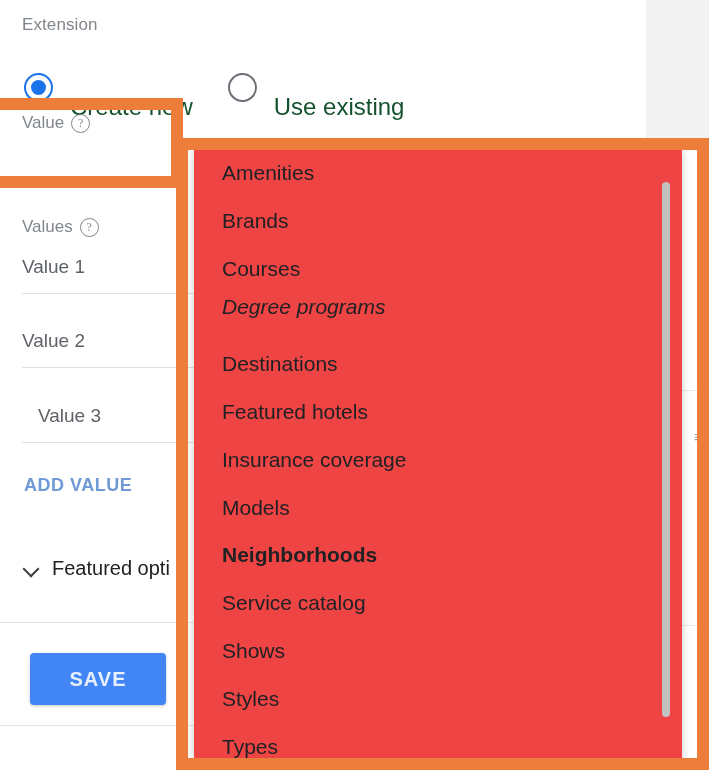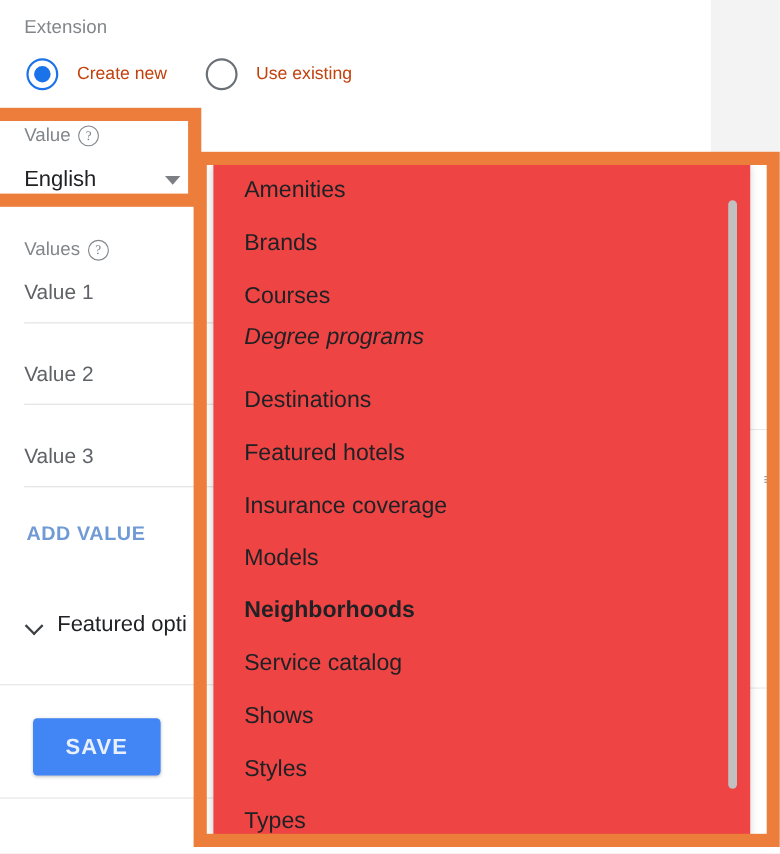--- a/index.html
+++ b/index.html
@@ -91,24 +91,25 @@
     width: 29px; height: 29px;
     border-radius: 50%;
     box-sizing: border-box;
     display: flex; align-items: center; justify-content: center;
     flex: none;
   }
   .radio-outer.on { border: 2px solid #1a73e8; }
   .radio-outer.off { border: 2px solid #6b7076; }
   .radio-dot { width: 15px; height: 15px; border-radius: 50%; background: #1a73e8; }
   .radio-label {
-    font-size: 16px;
-    color: #c2410c;
+    font-size: 24px;
+    color: #14532d;
     margin-left: 17px;
     white-space: nowrap;
+    margin-top: 40px;
   }
   .radio-gap { width: 35px; flex: none; }
 
   
   .label-header {
     position: absolute;
     left: 22px; top: 113px;
     font-size: 17px;
     color: #80868b;
     display: flex; align-items: center; gap: 7px;
@@ -160,21 +161,21 @@
   }
   .value-underline {
     position: absolute;
     left: 22px;
     width: 600px;
     height: 1px;
     background: #e0e0e0;
   }
   .vf1 { top: 256px; }
   .vf2 { top: 330px; }
-  .vf3 { top: 405px; }
+  .vf3 { top: 405px; margin-left: 16px; }
   .vu1 { top: 293px; }
   .vu2 { top: 367px; }
   .vu3 { top: 442px; }
 
   .add-value {
     position: absolute;
     left: 24px; top: 475px;
     font-size: 18px;
     font-weight: bold;
     letter-spacing: .5px;
@@ -214,21 +215,21 @@
   }
   .hr-below-save {
     position: absolute;
     left: 0; top: 725px;
     width: 646px; height: 1px;
     background: #e4e4e4;
   }
   .save-button {
     position: absolute;
     left: 30px; top: 653px;
-    width: 116px; height: 52px;
+    width: 136px; height: 52px;
     background: #4285f4;
     border: none;
     border-radius: 4px;
     color: #e8f0fe;
     font-size: 20px;
     font-weight: bold;
     letter-spacing: 1px;
     font-family: "Liberation Sans", sans-serif;
     box-shadow: 0 1px 3px rgba(60,64,67,.3);
     cursor: pointer;
@@ -324,24 +325,20 @@
       <div class="radio-gap"></div>
       <div class="radio-outer off"></div>
       <div class="radio-label">Use existing</div>
     </div>
 
     <div class="label-header">
       <span>Value</span>
       <span class="help-icon">?</span>
     </div>
 
-    <div class="select-english">
-      <span class="val">English</span>
-      <span class="caret-down"></span>
-    </div>
 
     <div class="label-values">
       <span>Values</span>
       <span class="help-icon">?</span>
     </div>
 
     <div class="value-field vf1">
       <span class="ph">Value 1</span>
     </div>
     <div class="value-underline vu1"></div>

